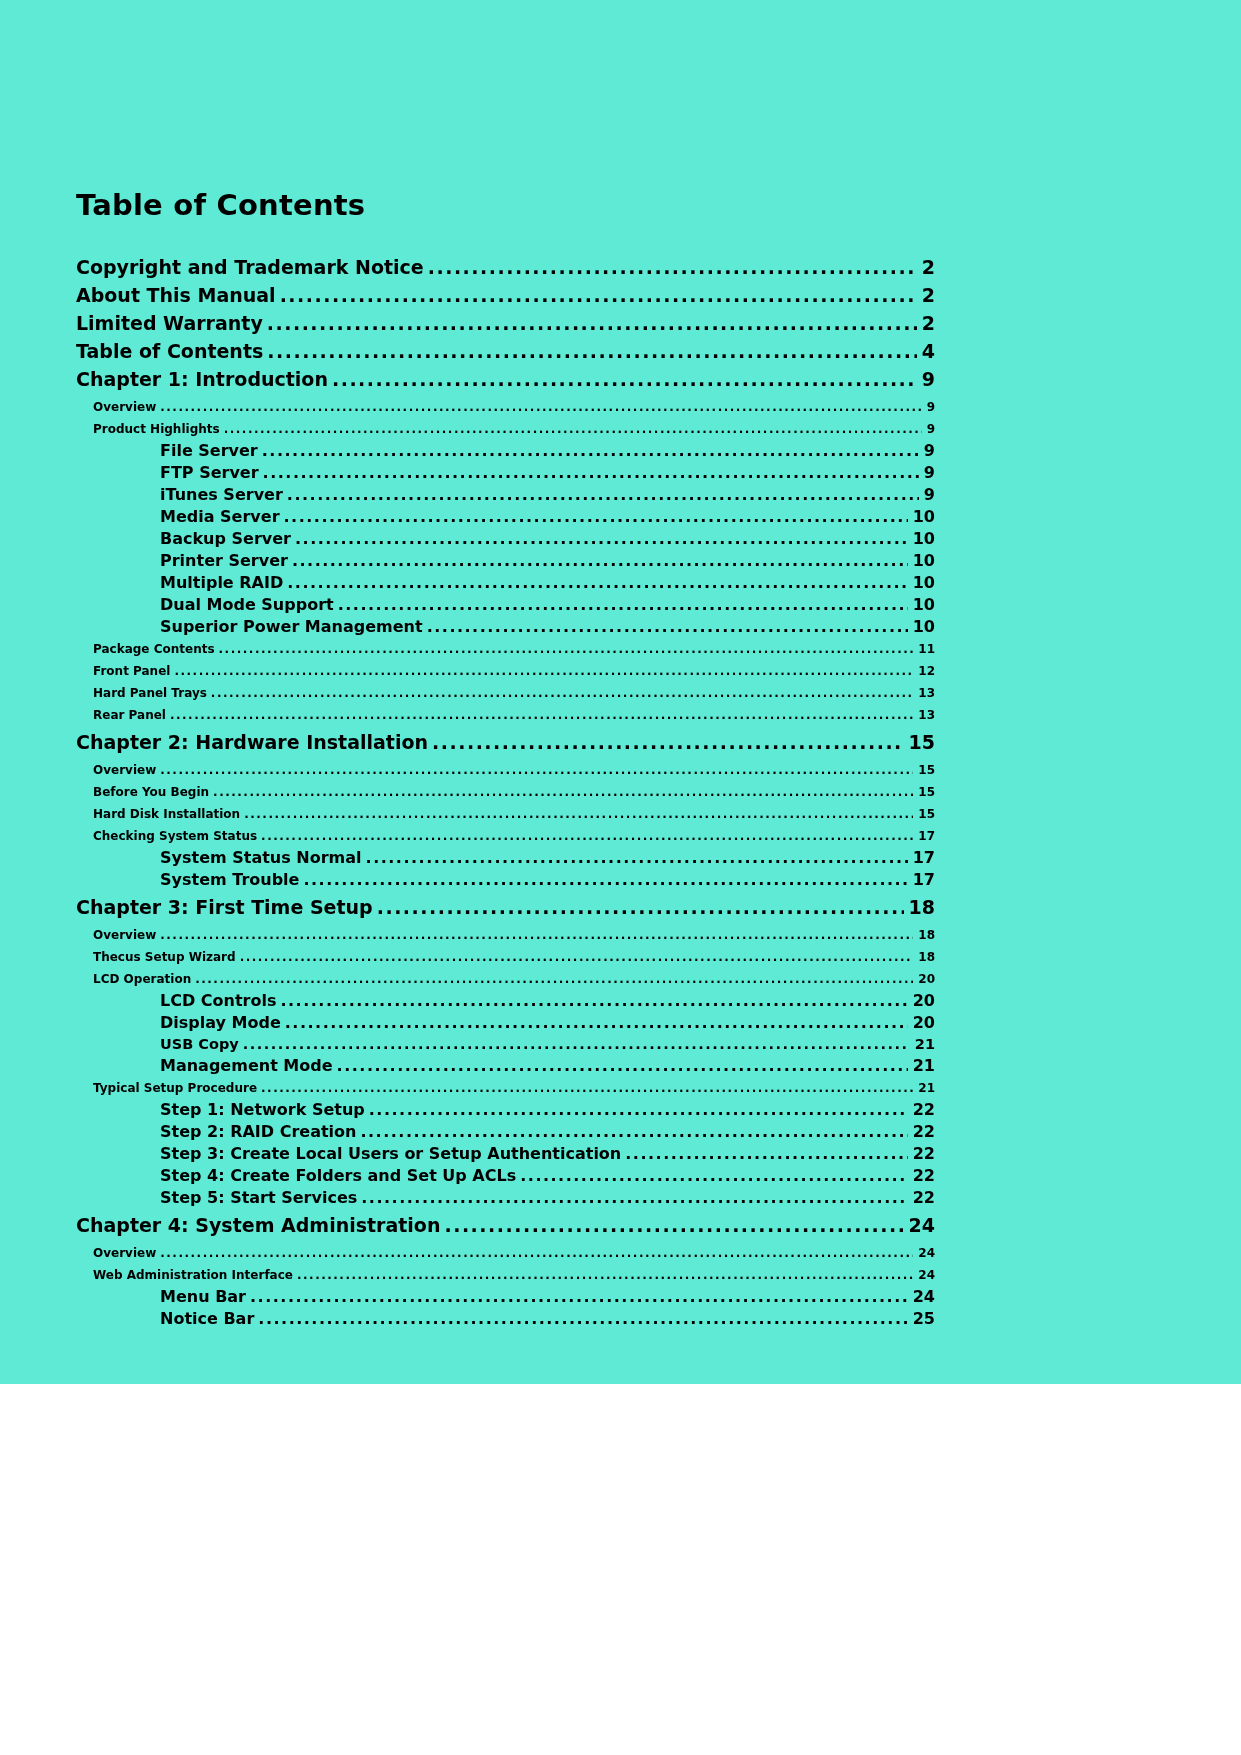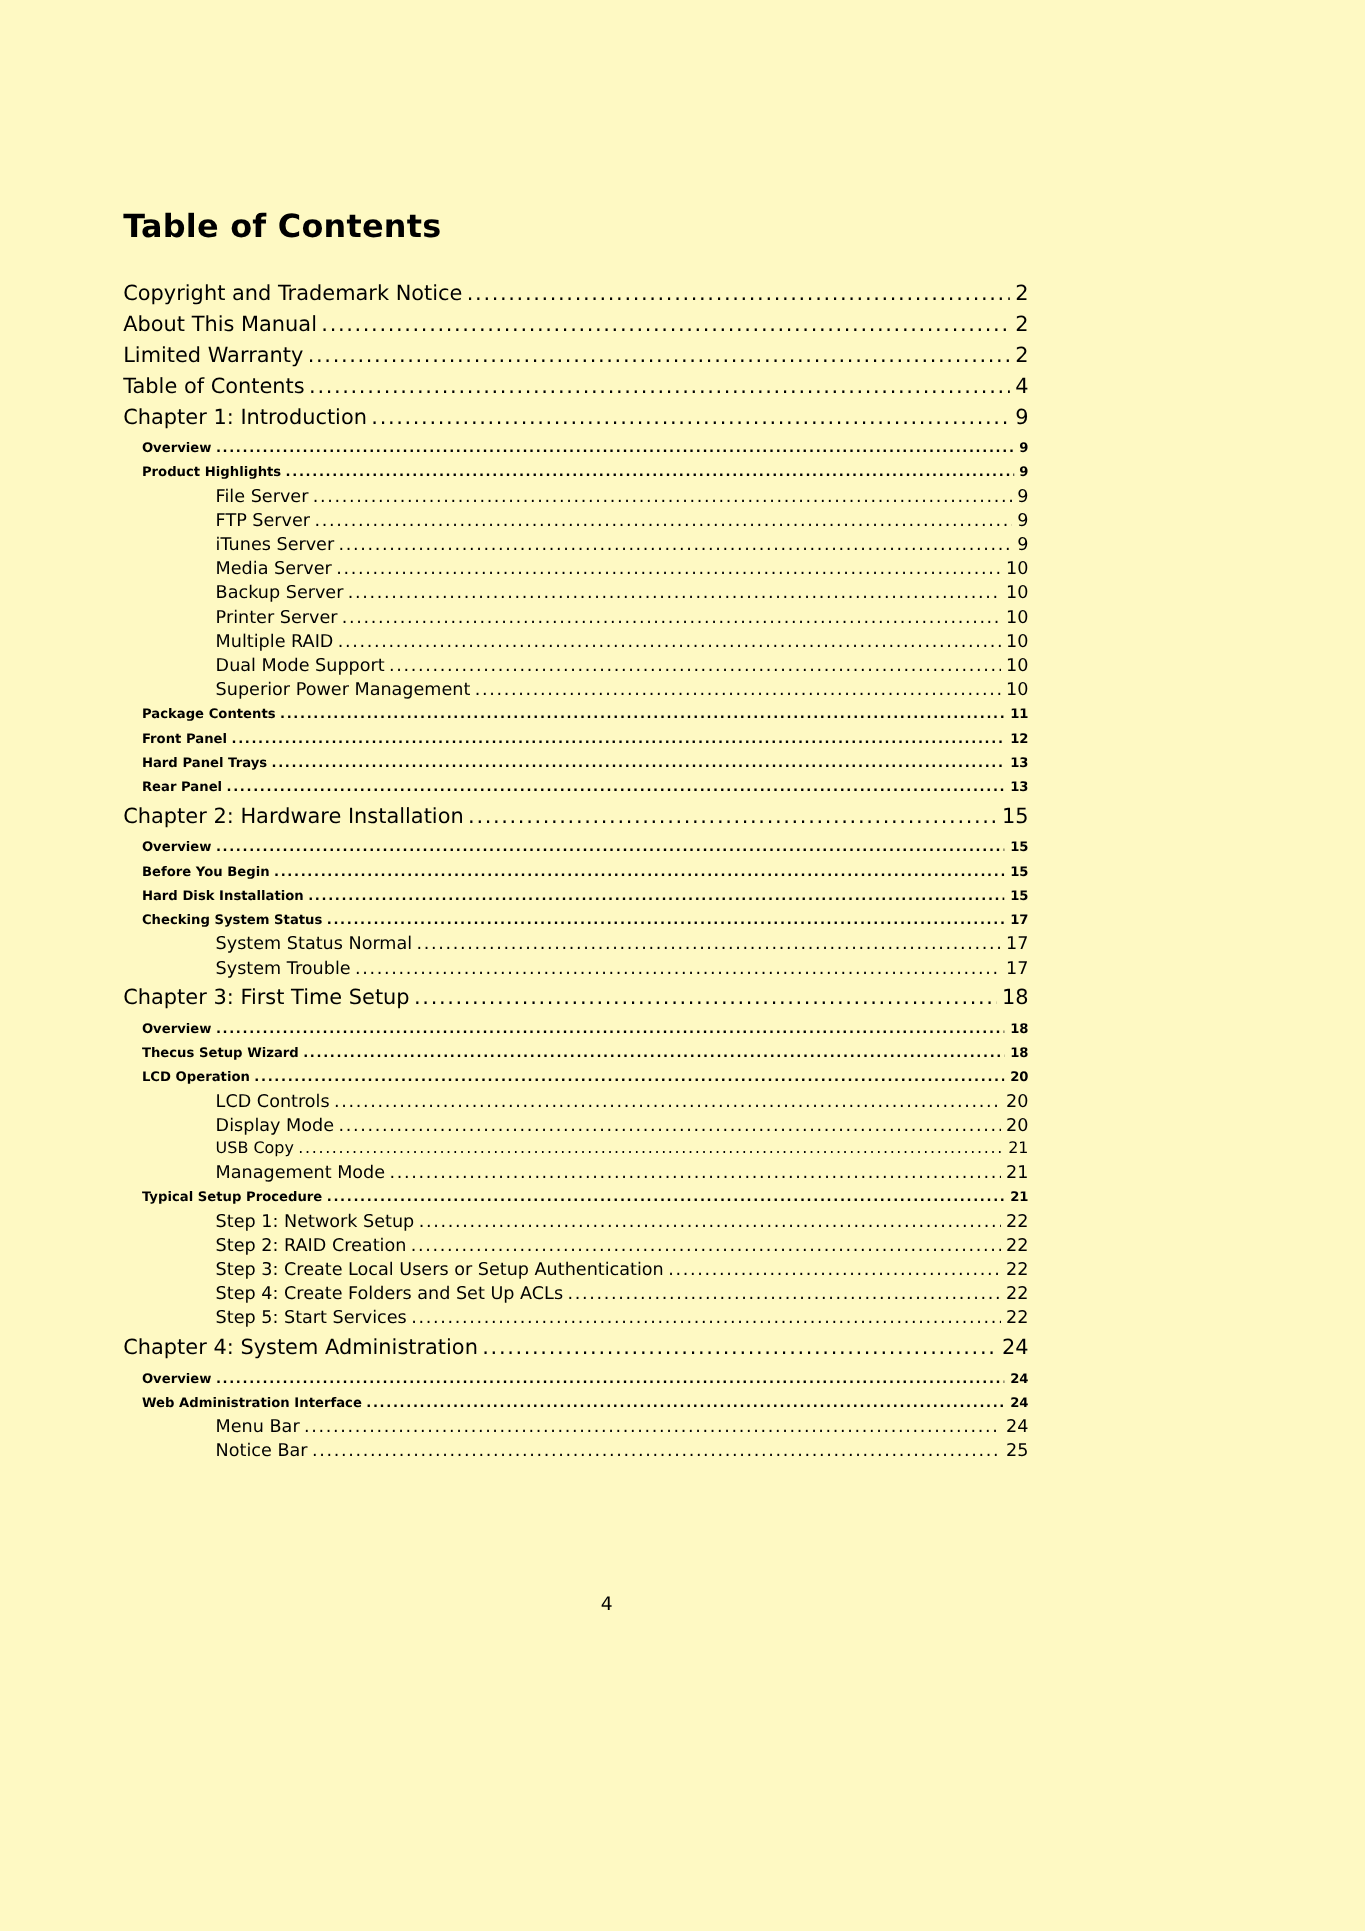--- a/index.html
+++ b/index.html
@@ -5,53 +5,53 @@
   * { margin: 0; padding: 0; box-sizing: border-box; }
   html, body { background: #ffffff; }
   body {
     font-family: "DejaVu Sans", "Liberation Sans", sans-serif;
     color: #000000;
     -webkit-font-smoothing: antialiased;
   }
   .page {
     position: relative;
     width: 1241px;
-    height: 1755px;
-    background: #fef9c3;
-    padding: 188px 306px 0 112px;
+    height: 1384px;
+    background: #5eead4;
+    padding: 188px 306px 0 76px;
     overflow: hidden;
   }
   .doc-title {
     font-size: 29px;
     font-weight: bold;
     letter-spacing: 0.2px;
     line-height: 34px;
     margin-bottom: 34px;
   }
   .toc { width: 100%; }
   .toc-row {
     display: flex;
     align-items: baseline;
     width: 100%;
   }
   .toc-row.level-0 {
-    font-weight: normal;
+    font-weight: bold;
     font-size: 19px;
     line-height: 23px;
     margin: 5px 0;
     padding-left: 0;
   }
   .toc-row.level-1 {
     font-weight: bold;
     font-size: 12px;
     line-height: 22px;
     padding-left: 17px;
   }
   .toc-row.level-2 {
-    font-weight: normal;
+    font-weight: bold;
     font-size: 16px;
     line-height: 22px;
     padding-left: 84px;
     align-items: flex-end;
   }
   .toc-row.small {
     font-size: 14.5px;
     line-height: 21px;
   }
   .toc-label { white-space: nowrap; }

